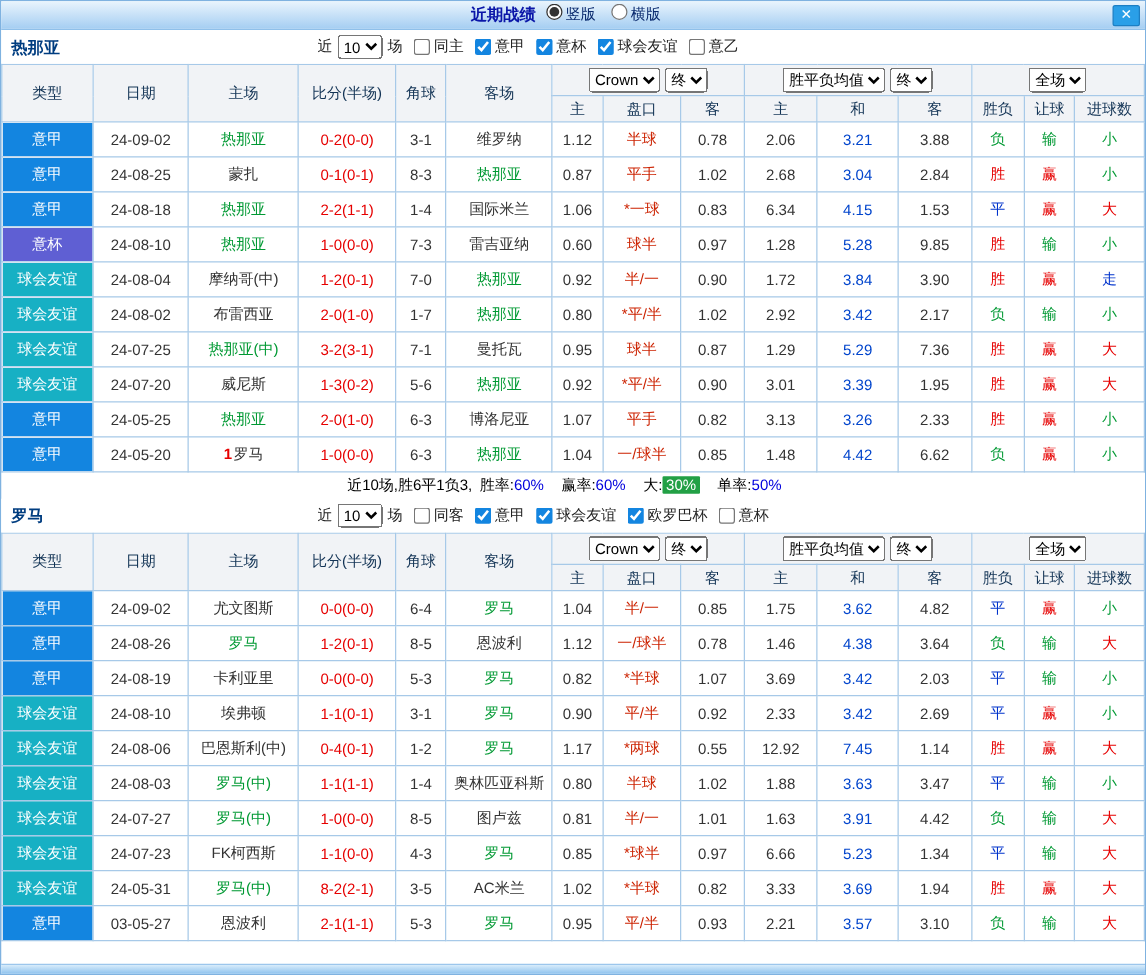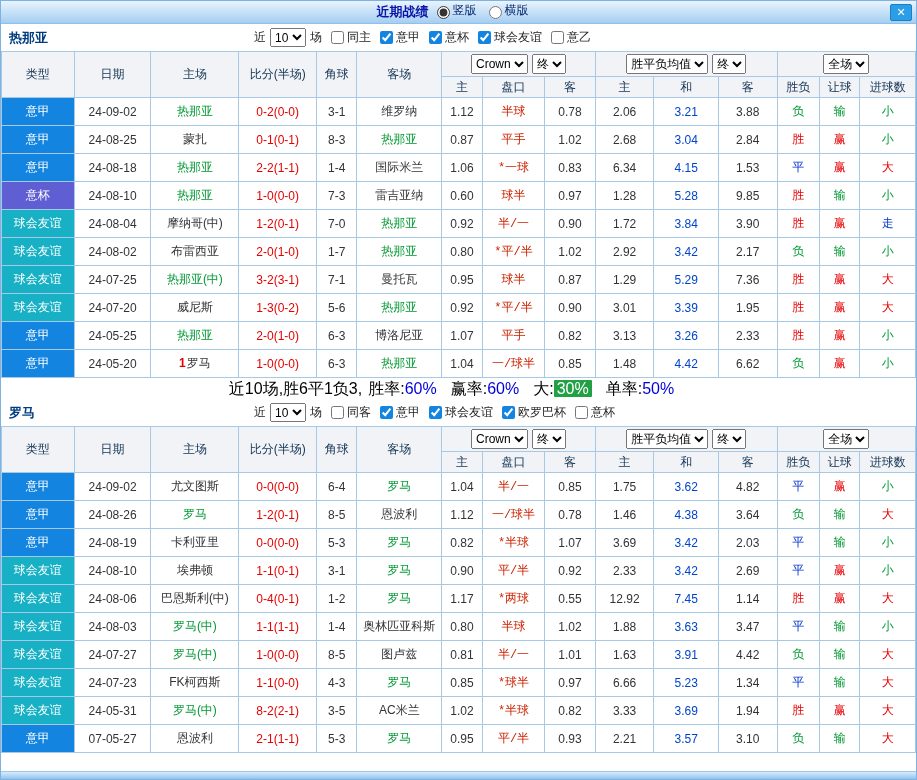--- a/index.html
+++ b/index.html
@@ -2,44 +2,44 @@
 <html><head>
 <meta charset="utf-8">
 <style>
   *{box-sizing:border-box;margin:0;padding:0;}
   html,body{width:917px;height:780px;overflow:hidden;background:#fff;
     font-family:"Liberation Sans","DejaVu Sans",sans-serif;}
   .window{width:917px;height:780px;border:1px solid #7fb2e0;display:flex;flex-direction:column;background:#fff;}
   .titlebar{position:relative;flex:0 0 23px;height:23px;background:linear-gradient(180deg,#e9f4fd 0%,#a5cef2 100%);
     display:flex;align-items:center;justify-content:center;border-bottom:1px solid #8fc0ea;}
   .title{color:#0a16a8;font-weight:bold;font-size:13px;margin-right:8px;}
-  .radio{display:inline-flex;align-items:flex-end;margin-right:12px;font-size:12px;color:#0a2a6e;cursor:pointer;}
+  .radio{display:inline-flex;align-items:flex-start;margin-right:12px;font-size:12px;color:#0a2a6e;cursor:pointer;}
   .radio input{margin:0 3px 0 0;accent-color:#333;}
   .close-btn{position:absolute;right:4px;top:3px;width:22px;height:17px;background:#2a9fe8;border:1px solid #1c7fc4;
     color:#fff;font-size:11px;font-weight:bold;text-align:center;line-height:15px;border-radius:2px;cursor:pointer;}
   .section{flex:0 0 auto;}
   .section-bar{position:relative;height:27px;display:flex;align-items:center;background:#fff;}
   .team-name{font-size:13px;font-weight:bold;color:#003d80;margin-left:8px;}
   .filters{position:absolute;left:253px;display:flex;align-items:center;font-size:12px;color:#222;white-space:nowrap;}
   .filters select{margin:0 4px;font-size:12px;height:19px;}
   .cb{display:inline-flex;align-items:center;margin-left:9px;cursor:pointer;}
   .cb input{accent-color:#1385e0;margin:0 3px 0 0;width:13px;height:13px;}
   table{width:100%;border-collapse:collapse;table-layout:fixed;}
   th,td{border:1px solid #a7c9e8;text-align:center;font-size:12px;overflow:hidden;white-space:nowrap;}
   thead th{background:#f1f3f6;color:#123355;font-weight:400;height:25px;}
   thead tr.sub th{height:21px;}
   .sel-cell select{font-size:12px;height:20px;margin:0 2px;max-width:108px;}
   tbody td{height:28px;color:#333;}
   .type-cell{color:#fff;}
   .subj{color:#009933;}
   .mark{color:#e60000;font-weight:bold;margin-right:1px;}
   .score-full,.score-half{color:#e60000;}
-  .hcp{color:#cc2200;font-family:Liberation Mono, monospace;}
+  .hcp{color:#cc2200;}
   .avg-draw{color:#0044cc;}
-  .summary{height:21px;line-height:21px;text-align:center;font-size:16px;color:#000;}
+  .summary{height:21px;line-height:21px;text-align:center;font-size:12px;color:#000;}
   .summary .pre{margin-right:6px;}
   .lab{color:#000;}
   .val{color:#0000dd;margin-right:14px;}
   .val.badge{color:#fff;padding:0 3px;border-radius:1px;}
   .bottom-bar{margin-top:auto;flex:0 0 8px;background:linear-gradient(180deg,#d8ecfb,#8fc3ee);border-top:1px solid #9cc6ec;}
 </style>
 </head>
 <body>
 
 <div class="window">
@@ -529,21 +529,21 @@
             <td class="odd">0.82</td>
             <td class="odd">3.33</td>
             <td class="avg-draw">3.69</td>
             <td class="odd">1.94</td>
             <td class="res" style="color: rgb(230, 0, 0);">胜</td>
             <td class="res" style="color: rgb(230, 0, 0);">赢</td>
             <td class="res" style="color: rgb(230, 0, 0);">大</td>
           </tr>
           <tr>
             <td class="type-cell" style="background: rgb(19, 133, 224);">意甲</td>
-            <td class="date">07-05-27</td>
+            <td class="date">03-05-27</td>
             <td class="team"><span class="opp">恩波利</span></td>
             <td class="score"><span class="score-full">2-1</span><span class="score-half">(1-1)</span></td>
             <td class="corner">5-3</td>
             <td class="team"><span class="subj">罗马</span></td>
             <td class="odd">0.95</td>
             <td class="hcp">平/半</td>
             <td class="odd">0.93</td>
             <td class="odd">2.21</td>
             <td class="avg-draw">3.57</td>
             <td class="odd">3.10</td>

